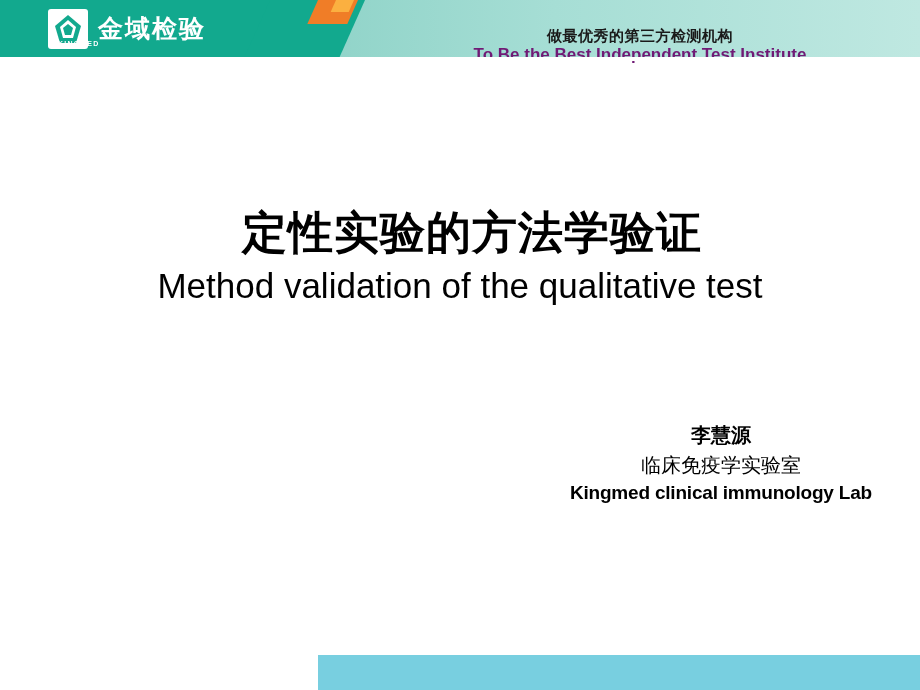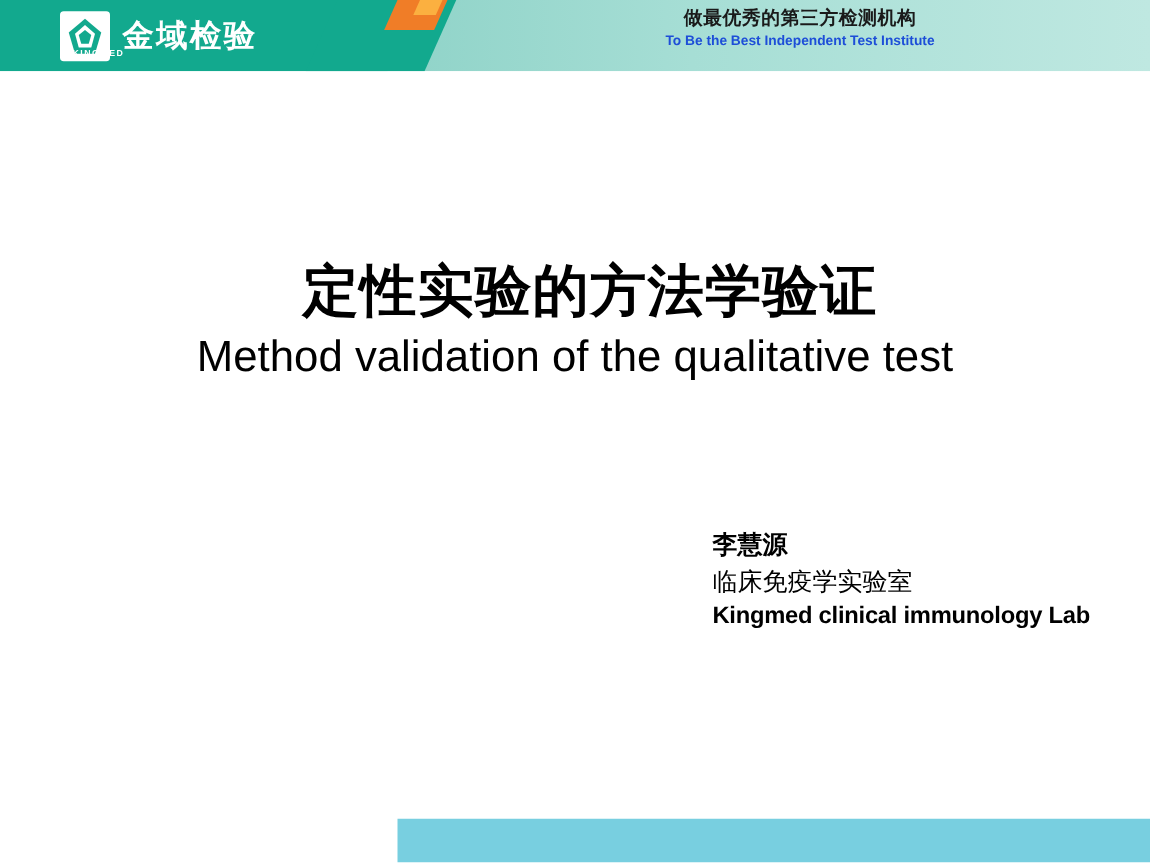--- a/index.html
+++ b/index.html
@@ -122,37 +122,37 @@
     font-family: "Liberation Sans", sans-serif;
     font-size: 7px;
     font-weight: bold;
     color: #ffffff;
     letter-spacing: 1.2px;
   }
 
   .slogan {
     position: absolute;
     left: 430px;
-    top: 4px;
+    top: 26px;
     width: 420px;
     text-align: center;
   }
   .slogan-cn {
     font-family: "DejaVu Sans", sans-serif;
     font-size: 15px;
     font-weight: bold;
     color: #1a1a1a;
     letter-spacing: 0.5px;
     line-height: 20px;
   }
   .slogan-en {
     font-family: "Liberation Sans", sans-serif;
-    font-size: 11px;
-    font-weight: bold;
-    color: #1d4ed8;
+    font-size: 17px;
+    font-weight: bold;
+    color: #701a75;
     line-height: 18px;
     letter-spacing: 0px;
   }
 
   
   .title-block {
     position: absolute;
     left: 0;
     top: 205px;
     width: 920px;
@@ -174,21 +174,21 @@
     color: #000000;
     line-height: 46px;
     margin-top: 2px;
   }
 
   
   .author-block {
     position: absolute;
     right: 48px;
     top: 420px;
-    text-align: left;
+    text-align: center;
   }
   .author-name {
     font-family: "DejaVu Sans", sans-serif;
     font-size: 20px;
     font-weight: bold;
     color: #000000;
     line-height: 30px;
   }
   .author-dept {
     font-family: "DejaVu Sans", sans-serif;

